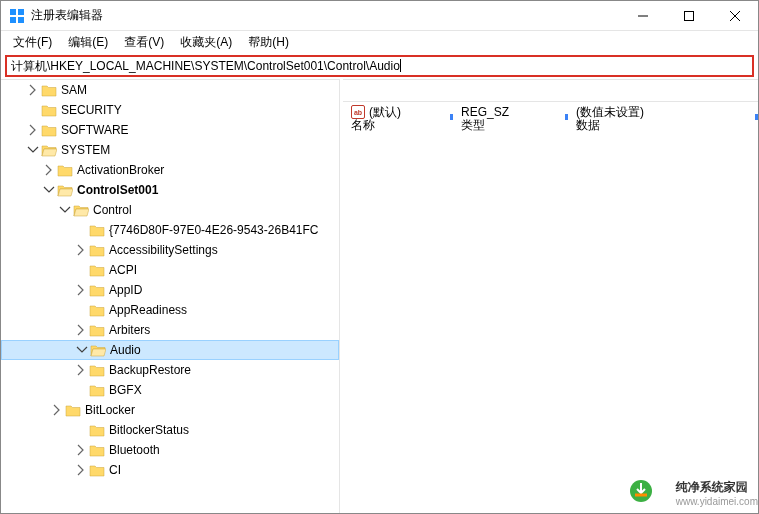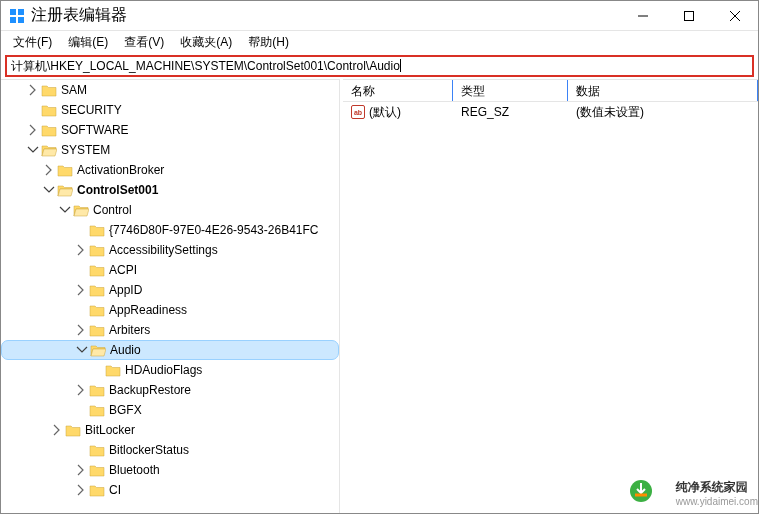--- a/index.html
+++ b/index.html
@@ -1,40 +1,40 @@
 <!DOCTYPE html>
 <html><head>
 <meta charset="utf-8">
 <style>
   * { box-sizing: border-box; margin: 0; padding: 0; font-family: "Microsoft YaHei", "Segoe UI", sans-serif; font-size: 12px; }
   body { background: #fff; width: 759px; height: 514px; position: relative; overflow: hidden; border: 1px solid #888; }
   
   .titlebar { height: 30px; display: flex; align-items: center; padding-left: 8px; background: #fff; border-bottom: 1px solid #e5e5e5; }
   .titlebar-icon { width: 16px; height: 16px; margin-right: 6px; display: flex; align-items: center; justify-content: center; }
-  .titlebar-title { font-size: 16px; flex: 1; }
+  .titlebar-title { font-size: 12px; flex: 1; }
   .titlebar-controls { display: flex; height: 100%; }
   .titlebar-btn { width: 46px; height: 100%; display: flex; align-items: center; justify-content: center; cursor: pointer; }
   
   .menubar { height: 22px; display: flex; align-items: center; padding: 0 4px; background: #fff; }
   .menu-item { padding: 2px 8px; cursor: pointer; }
   
   .addressbar { height: 22px; margin: 2px 4px; border: 2px solid #d93025; padding: 2px 4px; display: flex; align-items: center; }
   .addressbar-text { font-size: 12px; position: relative; }
   .addressbar-text::after { content: ""; position: absolute; right: -1px; top: 1px; height: 13px; border-right: 1px solid #000; }
   
   .main { display: flex; height: calc(100% - 30px - 22px - 26px); position: relative; }
   .tree-panel { width: 338px; overflow-y: scroll; overflow-x: hidden; border-top: 1px solid #e5e5e5; }
   .tree-panel::-webkit-scrollbar { width: 16px; }
   .tree-panel::-webkit-scrollbar-track { background: #f0f0f0; }
   .tree-panel::-webkit-scrollbar-thumb { background: #c1c1c1; border: 3px solid #f0f0f0; border-radius: 8px; }
   .splitter { width: 4px; cursor: ew-resize; background: transparent; border-left: 1px solid #e5e5e5; }
   .list-panel { flex: 1; border-top: 1px solid #e5e5e5; }
   
   .list-header { display: flex; height: 22px; border-bottom: 1px solid #e5e5e5; }
-  .list-header-col { padding: 3px 8px; border-right: 1px solid #3b82f6; font-size: 12px; }
+  .list-header-col { padding: 3px 8px; border-right: 3px solid #3b82f6; font-size: 12px; margin-top: 34px; }
   .col-name { width: 110px; }
   .col-type { width: 115px; }
   .col-data { flex: 1; }
   .list-row { display: flex; height: 20px; align-items: center; }
   .list-row .cell { padding: 0 8px; font-size: 12px; display: flex; align-items: center; }
   .list-row .cell-name { width: 110px; }
   .list-row .cell-type { width: 115px; }
   .list-row .cell-data { flex: 1; }
   .string-icon { width: 14px; height: 14px; margin-right: 4px; background: #fff; border: 1px solid #c0392b; border-radius: 2px; display: flex; align-items: center; justify-content: center; font-size: 7px; color: #c0392b; font-weight: bold; }
   
@@ -216,37 +216,30 @@
         <span class="expander">
           <svg width="16" height="16" viewBox="0 0 16 16">
             <use href="#chevron-right-svg"></use>
           </svg>
         </span>
         <span class="folder-icon"><svg width="16" height="14" viewBox="0 0 16 14">
             <use href="#folder-closed-svg"></use>
           </svg></span>
         <span class="tree-label">Arbiters</span>
       </div>
-      <div class="tree-item selected" style="padding-left: 72px; border-radius: 7px;">
+      <div class="tree-item selected" style="padding-left: 72px;">
         <span class="expander">
           <svg width="16" height="16" viewBox="0 0 16 16">
             <use href="#chevron-down-svg"></use>
           </svg>
         </span>
         <span class="folder-icon"><svg width="16" height="14" viewBox="0 0 16 14">
             <use href="#folder-open-svg"></use>
           </svg></span>
         <span class="tree-label">Audio</span>
-      </div>
-      <div class="tree-item" style="padding-left: 88px;">
-        <span class="expander"></span>
-        <span class="folder-icon"><svg width="16" height="14" viewBox="0 0 16 14">
-            <use href="#folder-closed-svg"></use>
-          </svg></span>
-        <span class="tree-label">HDAudioFlags</span>
       </div>
       <div class="tree-item" style="padding-left: 72px;">
         <span class="expander">
           <svg width="16" height="16" viewBox="0 0 16 16">
             <use href="#chevron-right-svg"></use>
           </svg>
         </span>
         <span class="folder-icon"><svg width="16" height="14" viewBox="0 0 16 14">
             <use href="#folder-closed-svg"></use>
           </svg></span>

